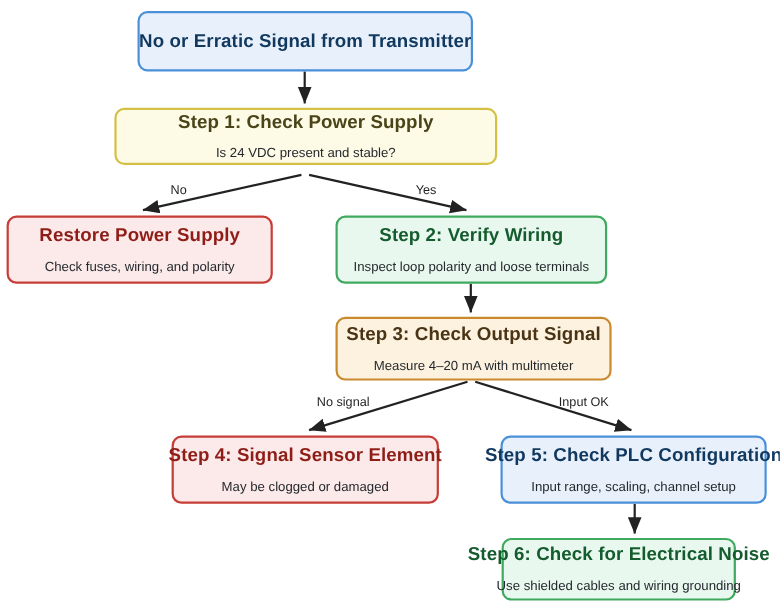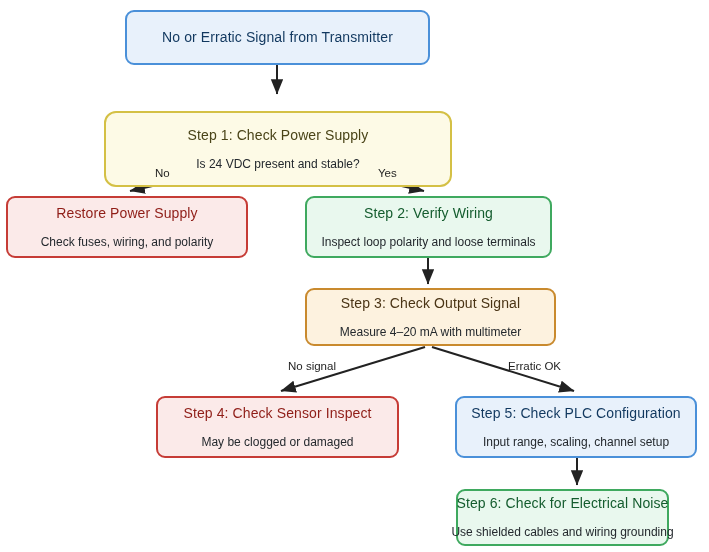--- a/index.html
+++ b/index.html
@@ -31,22 +31,22 @@
     border-style: solid;
     border-width: 2px;
     display: flex;
     flex-direction: column;
     align-items: center;
     justify-content: center;
     text-align: center;
     padding: 4px 10px;
   }
   .node-title {
-    font-weight: normal;
-    font-size: 14px;
+    font-weight: bold;
+    font-size: 17px;
     line-height: 17px;
     letter-spacing: 0.1px;
     white-space: nowrap;
   }
   .node-sub {
     font-size: 12px;
     line-height: 16px;
     margin-top: 12px;
     color: #24292e;
     white-space: nowrap;
@@ -86,53 +86,53 @@
 
     <line x1="432" y1="347" x2="574" y2="391" stroke="#222222" stroke-width="2" marker-end="url(#arrowhead)"></line>
 
     <line x1="577" y1="458" x2="577" y2="485" stroke="#222222" stroke-width="2" marker-end="url(#arrowhead)"></line>
   </svg>
 
   <div class="node single" style="left: 125px; top: 10px; width: 305px; height: 55px; background: rgb(232, 241, 251); border-color: rgb(74, 144, 217);">
     <div class="node-title" style="color: rgb(17, 56, 95);">No or Erratic Signal from Transmitter</div>
   </div>
 
-  <div class="node" style="left: 104px; top: 111px; width: 348px; height: 76px; background: rgb(253, 250, 230); border-color: rgb(212, 192, 69); border-radius: 12px;">
+  <div class="node" style="left: 104px; top: 98px; width: 348px; height: 52px; background: rgb(253, 250, 230); border-color: rgb(212, 192, 69);">
     <div class="node-title" style="color: rgb(74, 68, 24);">Step 1: Check Power Supply</div>
     <div class="node-sub">Is 24 VDC present and stable?</div>
   </div>
 
   <div class="node" style="left: 6px; top: 196px; width: 242px; height: 62px; background: rgb(251, 234, 233); border-color: rgb(198, 60, 54);">
     <div class="node-title" style="color: rgb(143, 29, 23);">Restore Power Supply</div>
     <div class="node-sub">Check fuses, wiring, and polarity</div>
   </div>
 
   <div class="node" style="left: 305px; top: 196px; width: 247px; height: 62px; background: rgb(233, 248, 238); border-color: rgb(63, 169, 95);">
     <div class="node-title" style="color: rgb(20, 92, 46);">Step 2: Verify Wiring</div>
     <div class="node-sub">Inspect loop polarity and loose terminals</div>
   </div>
 
   <div class="node" style="left: 305px; top: 288px; width: 251px; height: 58px; background: rgb(253, 242, 223); border-color: rgb(201, 138, 46);">
     <div class="node-title" style="color: rgb(74, 52, 21);">Step 3: Check Output Signal</div>
     <div class="node-sub">Measure 4–20 mA with multimeter</div>
   </div>
 
   <div class="node" style="left: 156px; top: 396px; width: 243px; height: 62px; background: rgb(251, 234, 233); border-color: rgb(198, 60, 54);">
-    <div class="node-title" style="color: rgb(143, 29, 23);">Step 4: Check Sensor Inspect</div>
+    <div class="node-title" style="color: rgb(143, 29, 23);">Step 4: Signal Sensor Element</div>
     <div class="node-sub">May be clogged or damaged</div>
   </div>
 
   <div class="node" style="left: 455px; top: 396px; width: 242px; height: 62px; background: rgb(232, 241, 251); border-color: rgb(74, 144, 217);">
     <div class="node-title" style="color: rgb(17, 56, 95);">Step 5: Check PLC Configuration</div>
     <div class="node-sub">Input range, scaling, channel setup</div>
   </div>
 
   <div class="node" style="left: 456px; top: 489px; width: 213px; height: 57px; background: rgb(233, 248, 238); border-color: rgb(63, 169, 95);">
     <div class="node-title" style="color: rgb(20, 92, 46);">Step 6: Check for Electrical Noise</div>
     <div class="node-sub">Use shielded cables and wiring grounding</div>
   </div>
 
   <div class="edge-label" style="left:155px; top:167px;text-align:center;">No</div>
   <div class="edge-label" style="left:378px; top:167px;">Yes</div>
   <div class="edge-label" style="left:288px; top:360px;">No signal</div>
-  <div class="edge-label" style="left:508px; top:360px;">Erratic OK</div>
+  <div class="edge-label" style="left:508px; top:360px;">Input OK</div>
 
 </div>
 
 </body></html>

